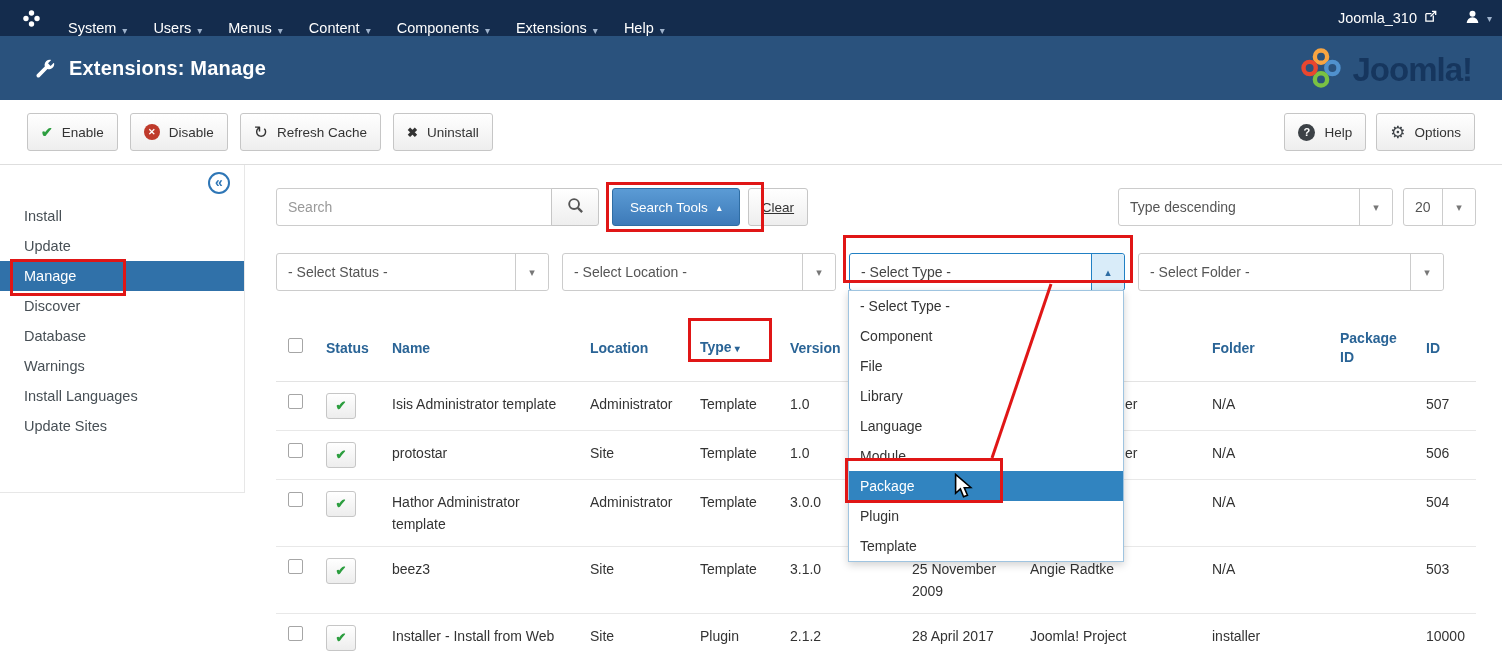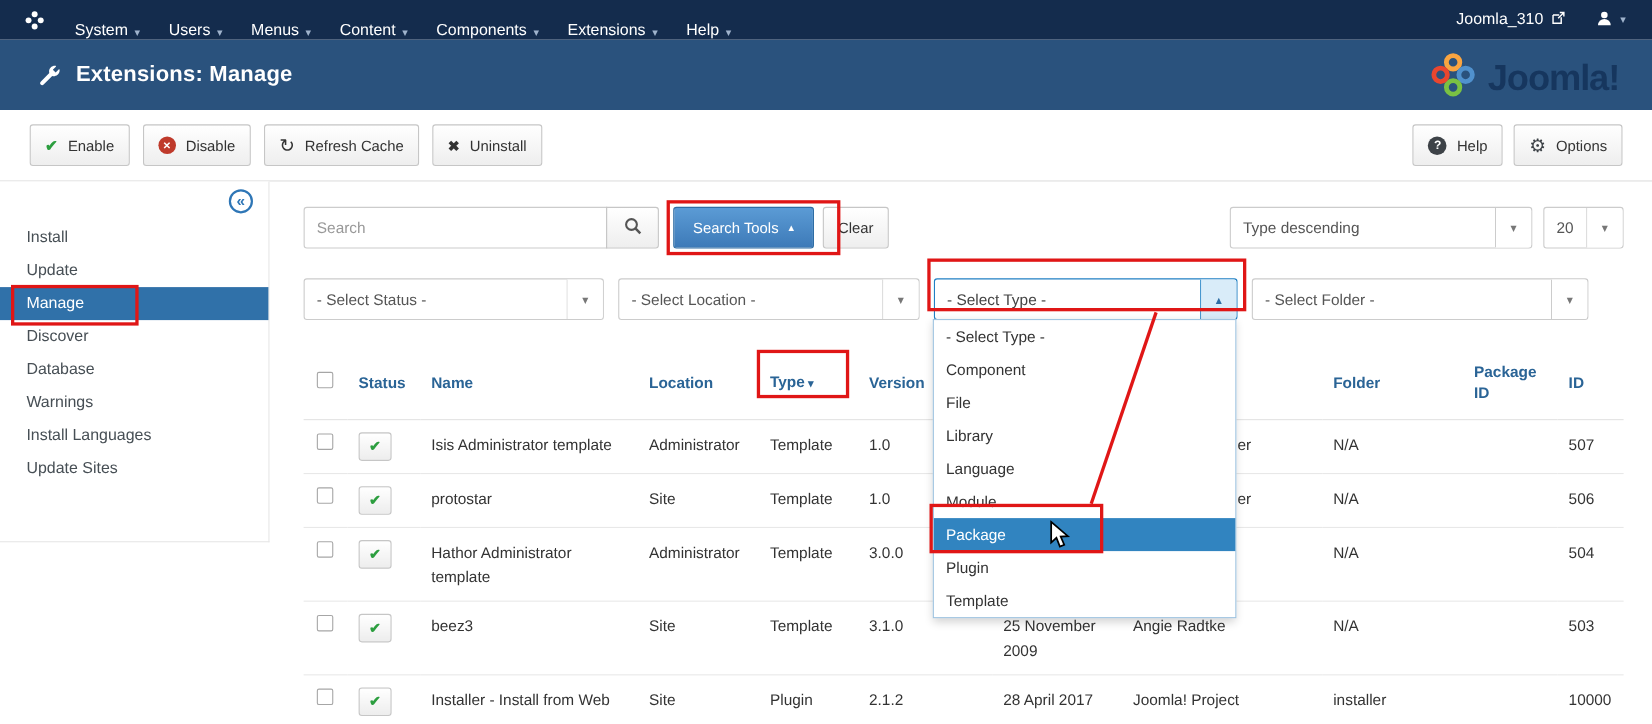--- a/index.html
+++ b/index.html
@@ -4,21 +4,21 @@
 <style>
   * { box-sizing: border-box; margin: 0; padding: 0; }
   body { font-family: "Liberation Sans", sans-serif; }
   #app { position: relative; width: 1502px; height: 658px; background: #fff; overflow: hidden; }
 
   
   .topnav { position: absolute; left: 0; top: 0; width: 100%; height: 36px; background: #142c4d; display: flex; align-items: center; color: #fff; z-index: 10; }
   .brand-icon { margin: 0 14px 0 22px; display: flex; }
   .nav-item { padding: 0 13px; height: 36px; display: flex; align-items: flex-end; gap: 6px; font-size: 14.5px; cursor: pointer; }
   .nav-caret { font-size: 10px; color: #9fb3cc; }
-  .topnav-right { margin-left: auto; display: flex; align-items: center; padding-right: 24px; font-size: 14.5px; }
+  .topnav-right { margin-left: auto; display: flex; align-items: center; padding-right: 10px; font-size: 14.5px; }
   .site-link { display: flex; align-items: center; gap: 7px; cursor: pointer; }
   .user-menu { display: flex; align-items: center; gap: 7px; margin-left: 28px; cursor: pointer; }
 
   
   .header { position: absolute; left: 0; top: 36px; width: 100%; height: 64px; background: #2a527d; display: flex; align-items: center; color: #fff; }
   .header-icon { margin-left: 34px; display: flex; }
   .header-title { margin-left: 13px; font-size: 20px; font-weight: bold; letter-spacing: .2px; }
   .logo { position: absolute; right: 30px; top: 11px; display: flex; align-items: center; gap: 10px; }
   .logo-word { font-size: 33px; font-weight: bold; color: #16365e; letter-spacing: -1px; }
 
@@ -43,21 +43,21 @@
 
   
   .main { position: absolute; left: 276px; top: 165px; width: 1200px; height: 493px; }
   .rowA { position: absolute; left: 0; top: 23px; width: 1200px; height: 38px; display: flex; align-items: center; }
   .search-group { display: flex; }
   .search-input { width: 276px; height: 38px; border: 1px solid #ccc; border-radius: 3px 0 0 3px; padding: 0 11px; font-size: 14px; color: #333; font-family: "Liberation Sans", sans-serif; }
   .search-input::placeholder { color: #999; }
   .search-btn { width: 48px; height: 38px; margin-left: -1px; border: 1px solid #c6c6c6; border-radius: 0 3px 3px 0; background: linear-gradient(#ffffff, #eeeeee); display: flex; align-items: center; justify-content: center; cursor: pointer; }
   .search-tools { margin-left: 13px; height: 38px; padding: 11px 17px; border: 1px solid #2e6da4; border-radius: 3px; background: linear-gradient(#5b9bd5, #3d7ab8); color: #fff; font-size: 13.5px; display: inline-flex; align-items: center; gap: 9px; cursor: pointer; }
   .search-tools .caret { font-size: 10px; }
-  .clear-btn { margin-left: 8px; }
+  .clear-btn { margin-left: 8px; text-decoration: underline; }
   .rowA-right { margin-left: auto; display: flex; gap: 10px; }
 
   .select { height: 38px; border: 1px solid #ccc; border-radius: 3px; background: #fff; display: flex; align-items: center; font-size: 14px; color: #555; cursor: pointer; }
   .select .val { padding: 0 11px; flex: 1; white-space: nowrap; overflow: hidden; }
   .select .caret-box { width: 33px; height: 100%; border-left: 1px solid #ccc; display: flex; align-items: center; justify-content: center; color: #777; font-size: 11px; border-radius: 0 3px 3px 0; background: #fff; }
 
   .rowB { position: absolute; left: 0; top: 88px; display: flex; gap: 13px; }
   .sel-status { width: 273px; } .sel-location { width: 274px; } .sel-folder { width: 306px; }
   .sel-type-wrap { position: relative; width: 276px; }
   .sel-type { width: 276px; border-color: #2180c4; color: #444; }

